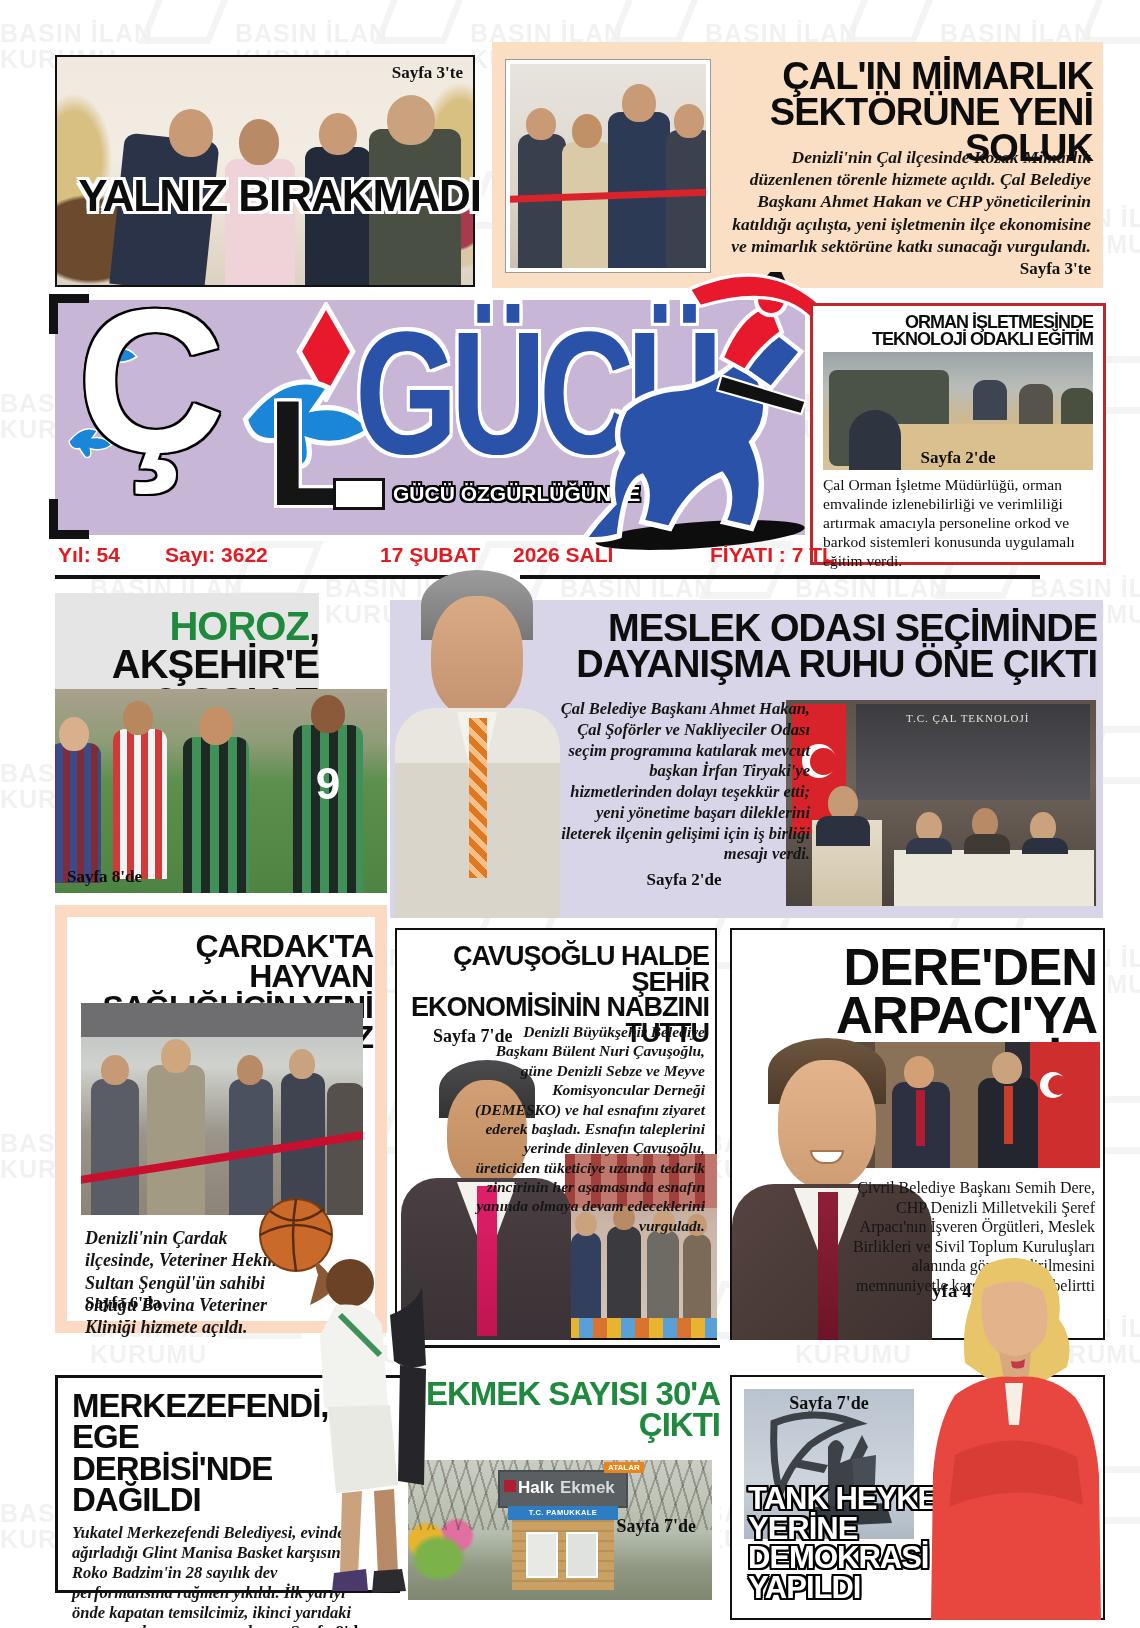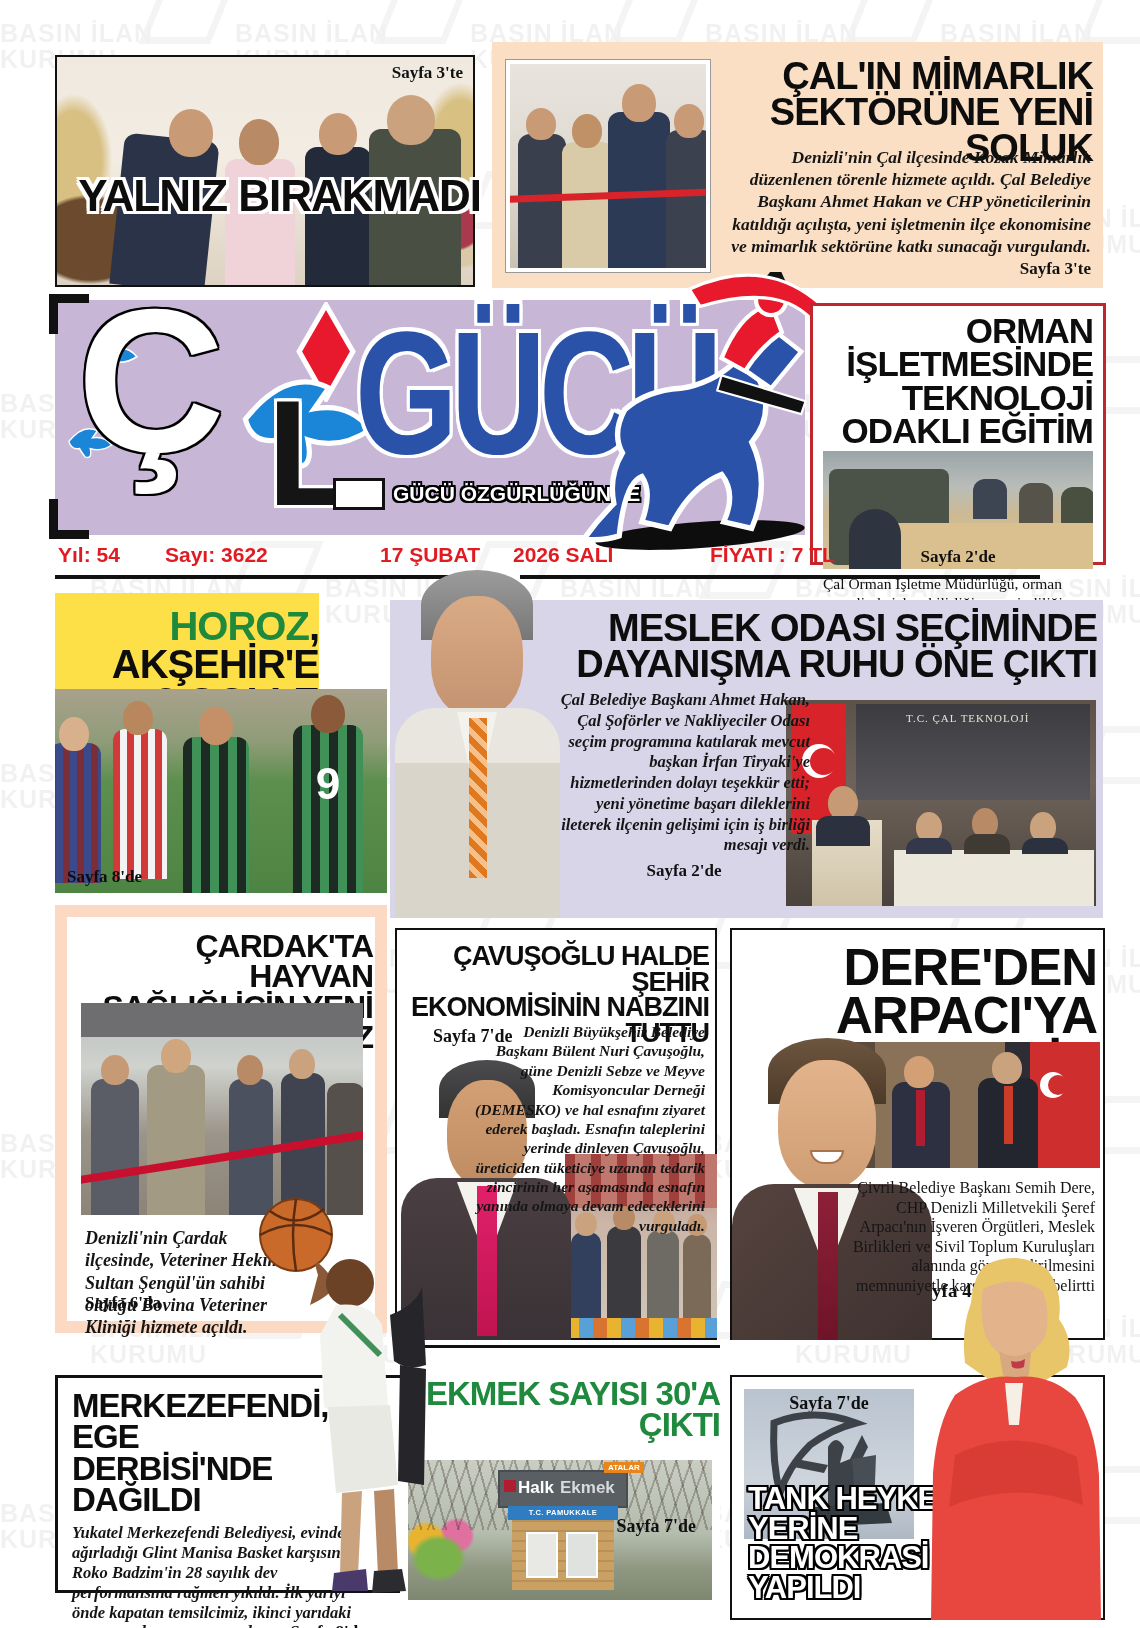--- a/index.html
+++ b/index.html
@@ -218,38 +218,38 @@
   <span class="abs" style="left:3px">Yıl: 54</span>
   <span class="abs" style="left:110px">Sayı: 3622</span>
   <span class="abs" style="left:325px">17 ŞUBAT</span>
   <span class="abs" style="left:458px">2026 SALI</span>
   <span class="abs" style="left:655px">FİYATI : 7  TL</span>
 </div>
 <div class="abs" style="left:55px;top:575px;width:420px;height:4px;background:#111;z-index:2"></div>
 <div class="abs" style="left:520px;top:575px;width:520px;height:4px;background:#111;z-index:2"></div>
 
 <div class="box" style="left:810px;top:303px;width:296px;height:262px;border:3px solid #c0272d;z-index:2;padding:8px 10px">
-  <div class="impact center" style="font-size:35px;color:#0d0d0d">
+  <div class="impact center" style="font-size:18px;color:#0d0d0d">
     <div>ORMAN İŞLETMESİNDE</div>
     <div>TEKNOLOJİ ODAKLI EĞİTİM</div>
   </div>
   <div class="photo" style="position:relative;margin-top:4px;width:100%;height:118px;background:
         linear-gradient(180deg,#9aa4a8 0%,#b9bdb9 30%,#cdb992 55%,#d6c49b 100%)">
     <div class="pt" style="left:6px;top:18px;width:120px;height:96px;background:#4b5248;border-radius:8px"></div>
     <div class="pt" style="left:150px;top:28px;width:34px;height:40px;background:#3d4452"></div>
     <div class="pt" style="left:196px;top:32px;width:34px;height:40px;background:#55534a"></div>
     <div class="pt" style="left:238px;top:36px;width:34px;height:42px;background:#49503f"></div>
     <div style="position:absolute;left:60px;top:72px;width:216px;height:46px;background:#d9c08e;transform:skewX(-18deg)"></div>
     <div class="pt" style="left:26px;top:58px;width:52px;height:60px;background:#2f3540;border-radius:26px 26px 0 0"></div>
     <span class="page-label" style="position:absolute;left:50%;transform:translateX(-50%);bottom:2px;color:#101010">Sayfa 2'de</span>
   </div>
   <div class="serif" style="margin-top:6px;font-size:15.5px;line-height:1.22;color:#101010">Çal Orman İşletme Müdürlüğü, orman emvalinde izlenebilirliği ve verimliliği artırmak amacıyla personeline orkod ve barkod sistemleri konusunda uygulamalı eğitim verdi.</div>
 </div>
 
-<div class="abs" style="left:55px;top:593px;width:264px;height:300px;background:#fde047;z-index:2">
+<div class="abs" style="left:55px;top:593px;width:264px;height:300px;background:#e5e5e5;z-index:2">
   <div class="impact center" style="padding-top:14px;font-size:40px">
     <div><span style="color:#1f8a3d">HOROZ</span><span style="color:#0d0d0d">, AKŞEHİR'E</span></div>
     <div style="color:#0d0d0d">2 GOLLE TESLİM OLDU</div>
   </div>
   <div class="photo" style="left:0;top:96px;width:332px;height:204px;background:
         linear-gradient(180deg,#a9a18c 0%,#8f9c78 26%,#5d8f4e 45%,#4e8443 100%)">
     <div class="pt" style="left:-6px;top:54px;width:52px;height:140px;background:repeating-linear-gradient(90deg,#7c2d3a 0 7px,#3b4a8a 7px 14px)"></div>
     <div class="ph" style="left:4px;top:28px;width:30px;height:34px;background:#d8b18c"></div>
     <div class="pt" style="left:58px;top:40px;width:54px;height:150px;background:repeating-linear-gradient(90deg,#d23a3a 0 7px,#f3f3f3 7px 14px)"></div>
     <div class="ph" style="left:68px;top:12px;width:30px;height:34px;background:#b9875e"></div>
@@ -261,21 +261,21 @@
     <div class="ph" style="left:256px;top:6px;width:34px;height:38px;background:#8a5a3a"></div>
     <span class="page-label" style="position:absolute;left:12px;bottom:6px;color:#0d0d0d">Sayfa 8'de</span>
   </div>
 </div>
 
 <div class="abs" style="left:390px;top:600px;width:713px;height:318px;background:#d9d5e9;z-index:2">
   <div class="impact center" style="position:absolute;left:170px;right:6px;top:10px;font-size:38px;color:#0d0d0d">
     <div>MESLEK ODASI SEÇİMİNDE</div>
     <div>DAYANIŞMA RUHU ÖNE ÇIKTI</div>
   </div>
-  <div class="serif-i" style="position:absolute;left:168px;top:90px;width:252px;font-size:16.5px;line-height:1.26;font-weight:600;text-align:right;color:#151515;z-index:3">
+  <div class="serif-i" style="position:absolute;left:168px;top:99px;width:252px;font-size:16.5px;line-height:1.26;font-weight:600;text-align:right;color:#151515;z-index:3">
     <span>Çal Belediye Başkanı Ahmet Hakan, Çal Şoförler ve Nakliyeciler Odası seçim programına katılarak mevcut başkan İrfan Tiryaki'ye hizmetlerinden dolayı teşekkür etti; yeni yönetime başarı dileklerini ileterek ilçenin gelişimi için iş birliği mesajı verdi.</span>
     <div class="page-label" style="margin-top:4px;font-style:normal;text-align:center">Sayfa 2'de</div>
   </div>
 
   <div class="abs" style="left:5px;top:-30px;width:165px;height:348px;z-index:2">
     <div style="position:absolute;left:26px;top:0;width:112px;height:70px;border-radius:50% 50% 0 0;background:linear-gradient(180deg,#9c9c9c,#777)"></div>
     <div style="position:absolute;left:36px;top:26px;width:92px;height:120px;border-radius:46% 46% 42% 42%;background:linear-gradient(180deg,#d9ab85,#c49270)"></div>
     <div style="position:absolute;left:0px;top:138px;width:165px;height:210px;border-radius:40px 40px 0 0;background:linear-gradient(180deg,#e9e6df 0 26%,#d9d5cb 26% 100%)"></div>
     <div style="position:absolute;left:62px;top:142px;width:40px;height:90px;background:#f4f2ec;clip-path:polygon(0 0,100% 0,50% 100%)"></div>
     <div style="position:absolute;left:74px;top:148px;width:18px;height:160px;background:repeating-linear-gradient(45deg,#e07820 0 6px,#f5c089 6px 12px)"></div>

